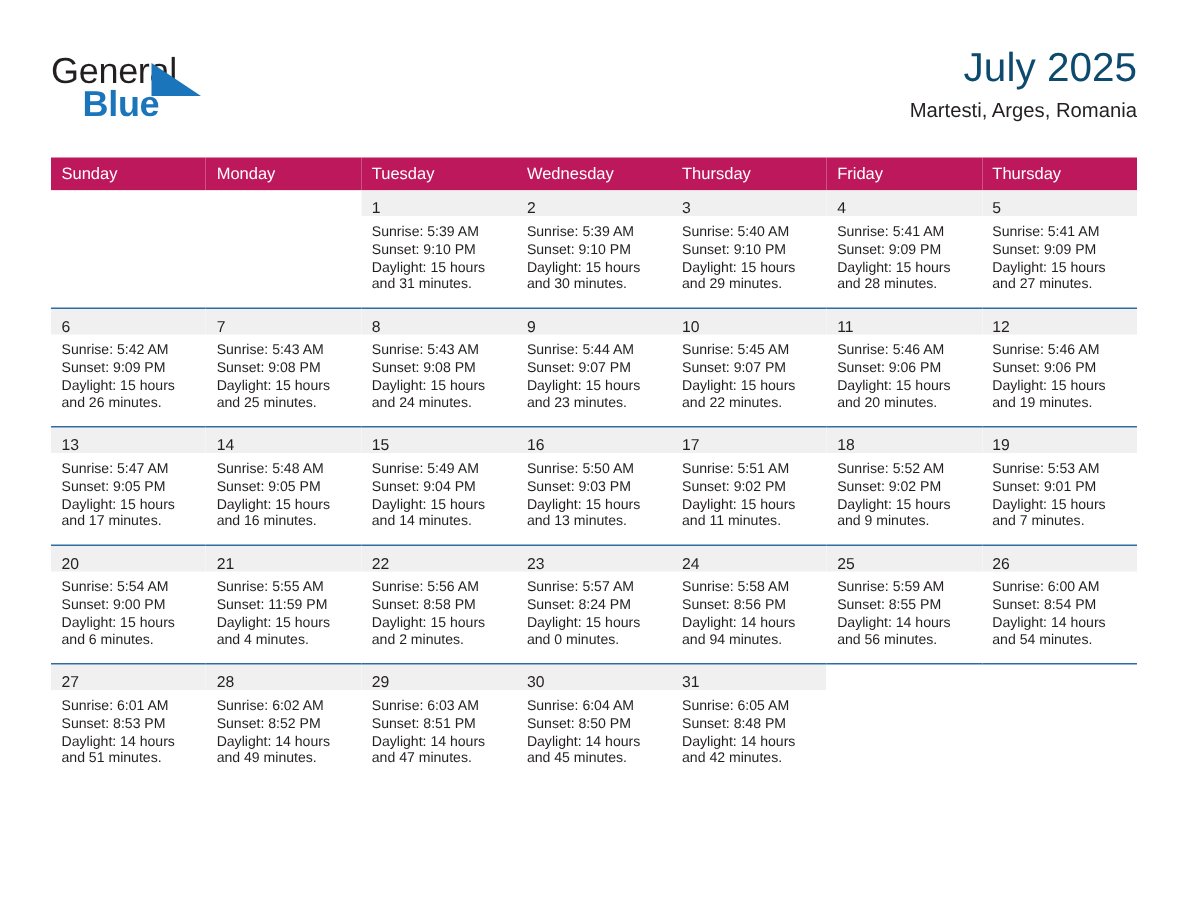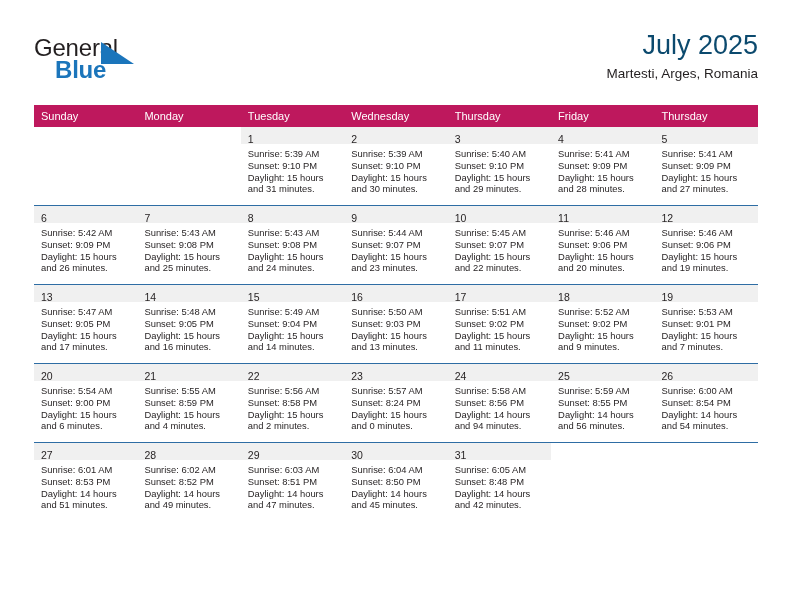--- a/index.html
+++ b/index.html
@@ -356,21 +356,21 @@
               <div class="info">
                 <div>Sunrise: 5:54 AM</div>
                 <div>Sunset: 9:00 PM</div>
                 <div class="daylight">Daylight: 15 hours and 6 minutes.</div>
               </div>
             </td>
             <td class="daycell">
               <div class="dnum-band"><span class="dnum">21</span></div>
               <div class="info">
                 <div>Sunrise: 5:55 AM</div>
-                <div>Sunset: 8:59 PM</div>
+                <div>Sunset: 11:59 PM</div>
                 <div class="daylight">Daylight: 15 hours and 4 minutes.</div>
               </div>
             </td>
             <td class="daycell">
               <div class="dnum-band"><span class="dnum">22</span></div>
               <div class="info">
                 <div>Sunrise: 5:56 AM</div>
                 <div>Sunset: 8:58 PM</div>
                 <div class="daylight">Daylight: 15 hours and 2 minutes.</div>
               </div>

